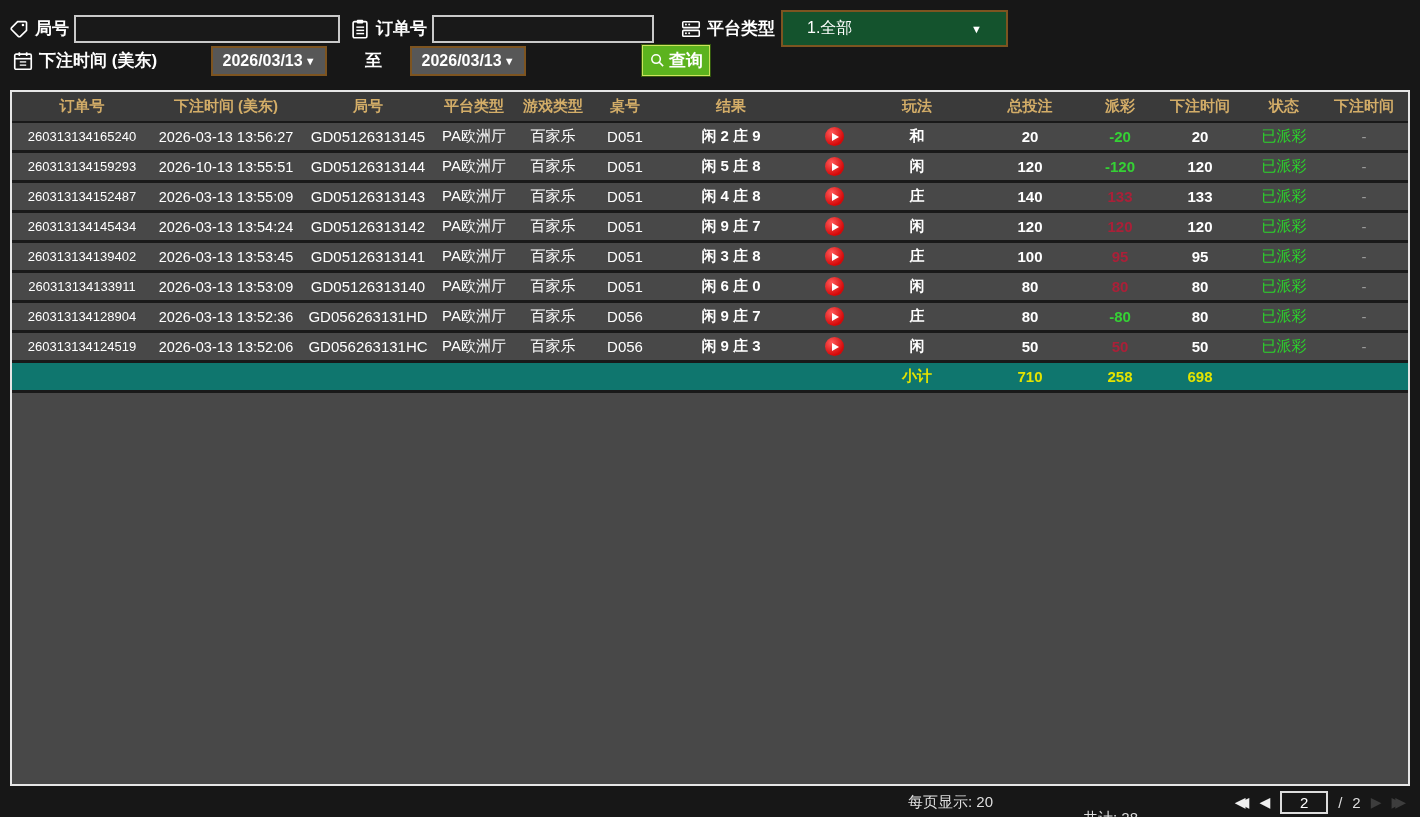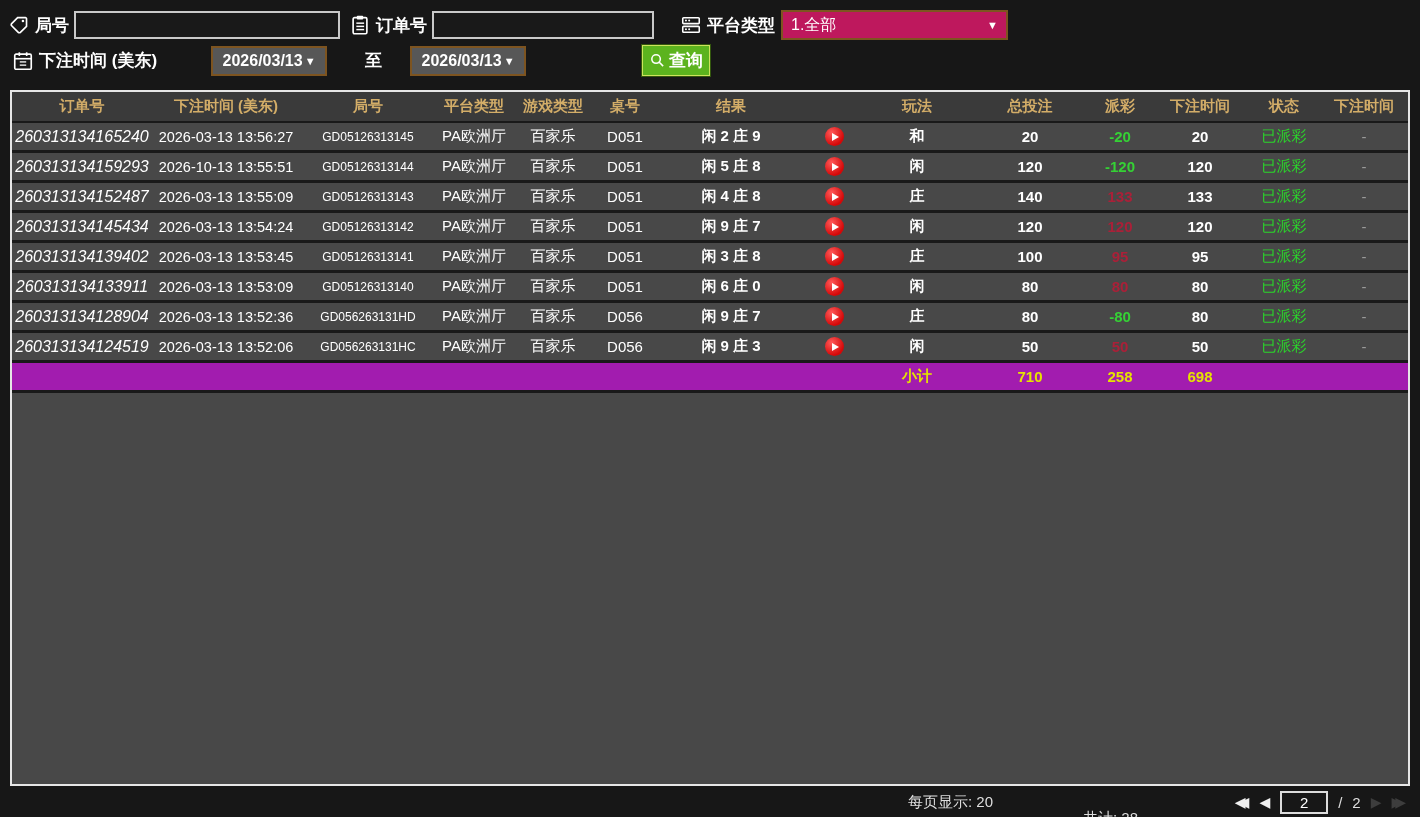--- a/index.html
+++ b/index.html
@@ -18,22 +18,22 @@
   .ficon { display:inline-flex; align-items:center; }
 
   .txt-input {
     background:#191919; border:2px solid #c9c9c9; color:#fff;
     height:28px; font-size:15px; padding:0 6px; outline:none;
     font-family:"Liberation Sans","DejaVu Sans",sans-serif;
   }
 
   .sel {
     display:flex; align-items:center; justify-content:space-between;
-    background:#be185d; border:2px solid var(--date_border_brown);
-    height:30px; padding:0 8px; font-size:16px; cursor:pointer;
+    background:#14532d; border:2px solid var(--date_border_brown);
+    height:37px; padding:0 24px; font-size:16px; cursor:pointer;
   }
   .sel .arrow { font-size:11px; color:#fff; }
 
   .date-sel {
     display:flex; align-items:center; justify-content:center;
     background:#575757; border:2px solid var(--date_border_brown);
     height:30px; width:116px; font-size:16px; font-weight:bold; cursor:pointer; gap:2px;
   }
   .date-sel .arrow { font-size:11px; }
 
@@ -55,28 +55,28 @@
   .tr {
     display:grid;
     grid-template-columns:140px 148px 136px 76px 82px 62px 150px 56px 110px 116px 64px 96px 72px 1fr;
     align-items:center; text-align:center; flex:0 0 auto;
   }
   .thead {
     height:31px; background:#3a3a3a; border-bottom:2px solid #191919;
     color:var(--header_gold); font-weight:bold; font-size:15px;
   }
   .drow { height:30px; background:#484848; border-bottom:3px solid #191919; font-size:15px; }
-  .srow { height:30px; background:#a21caf; font-size:15px; font-weight:bold; color:var(--totals_yellow); }
+  .srow { height:30px; background:#0f766e; font-size:15px; font-weight:bold; color:var(--totals_yellow); }
   .srow.sub { border-bottom:3px solid #191919; }
   .srow.tot { border-bottom:2px solid #9c9c9c; }
   .table-empty { flex:1 1 auto; background:#484848; }
 
-  .c-order { font-size:16px;font-style:italic; }
+  .c-order { font-size:13px; }
   .c-time  { font-size:14.5px; }
-  .c-game  { font-size:12px; }
+  .c-game  { font-size:15px; }
   .c-result, .c-play, .c-bet, .c-payout, .c-valid { font-weight:bold; }
   .c-status { color:var(--status_green); }
   .c-mode { color:#9a9a9a; }
   .pay-pos { color:var(--payout_pos); }
   .pay-neg { color:var(--payout_neg); }
 
   .play-btn {
     display:inline-flex; align-items:center; justify-content:center;
     width:19px; height:19px; border-radius:50%;
     background:radial-gradient(circle at 35% 30%, #ff5a5a, #d40808 70%);

